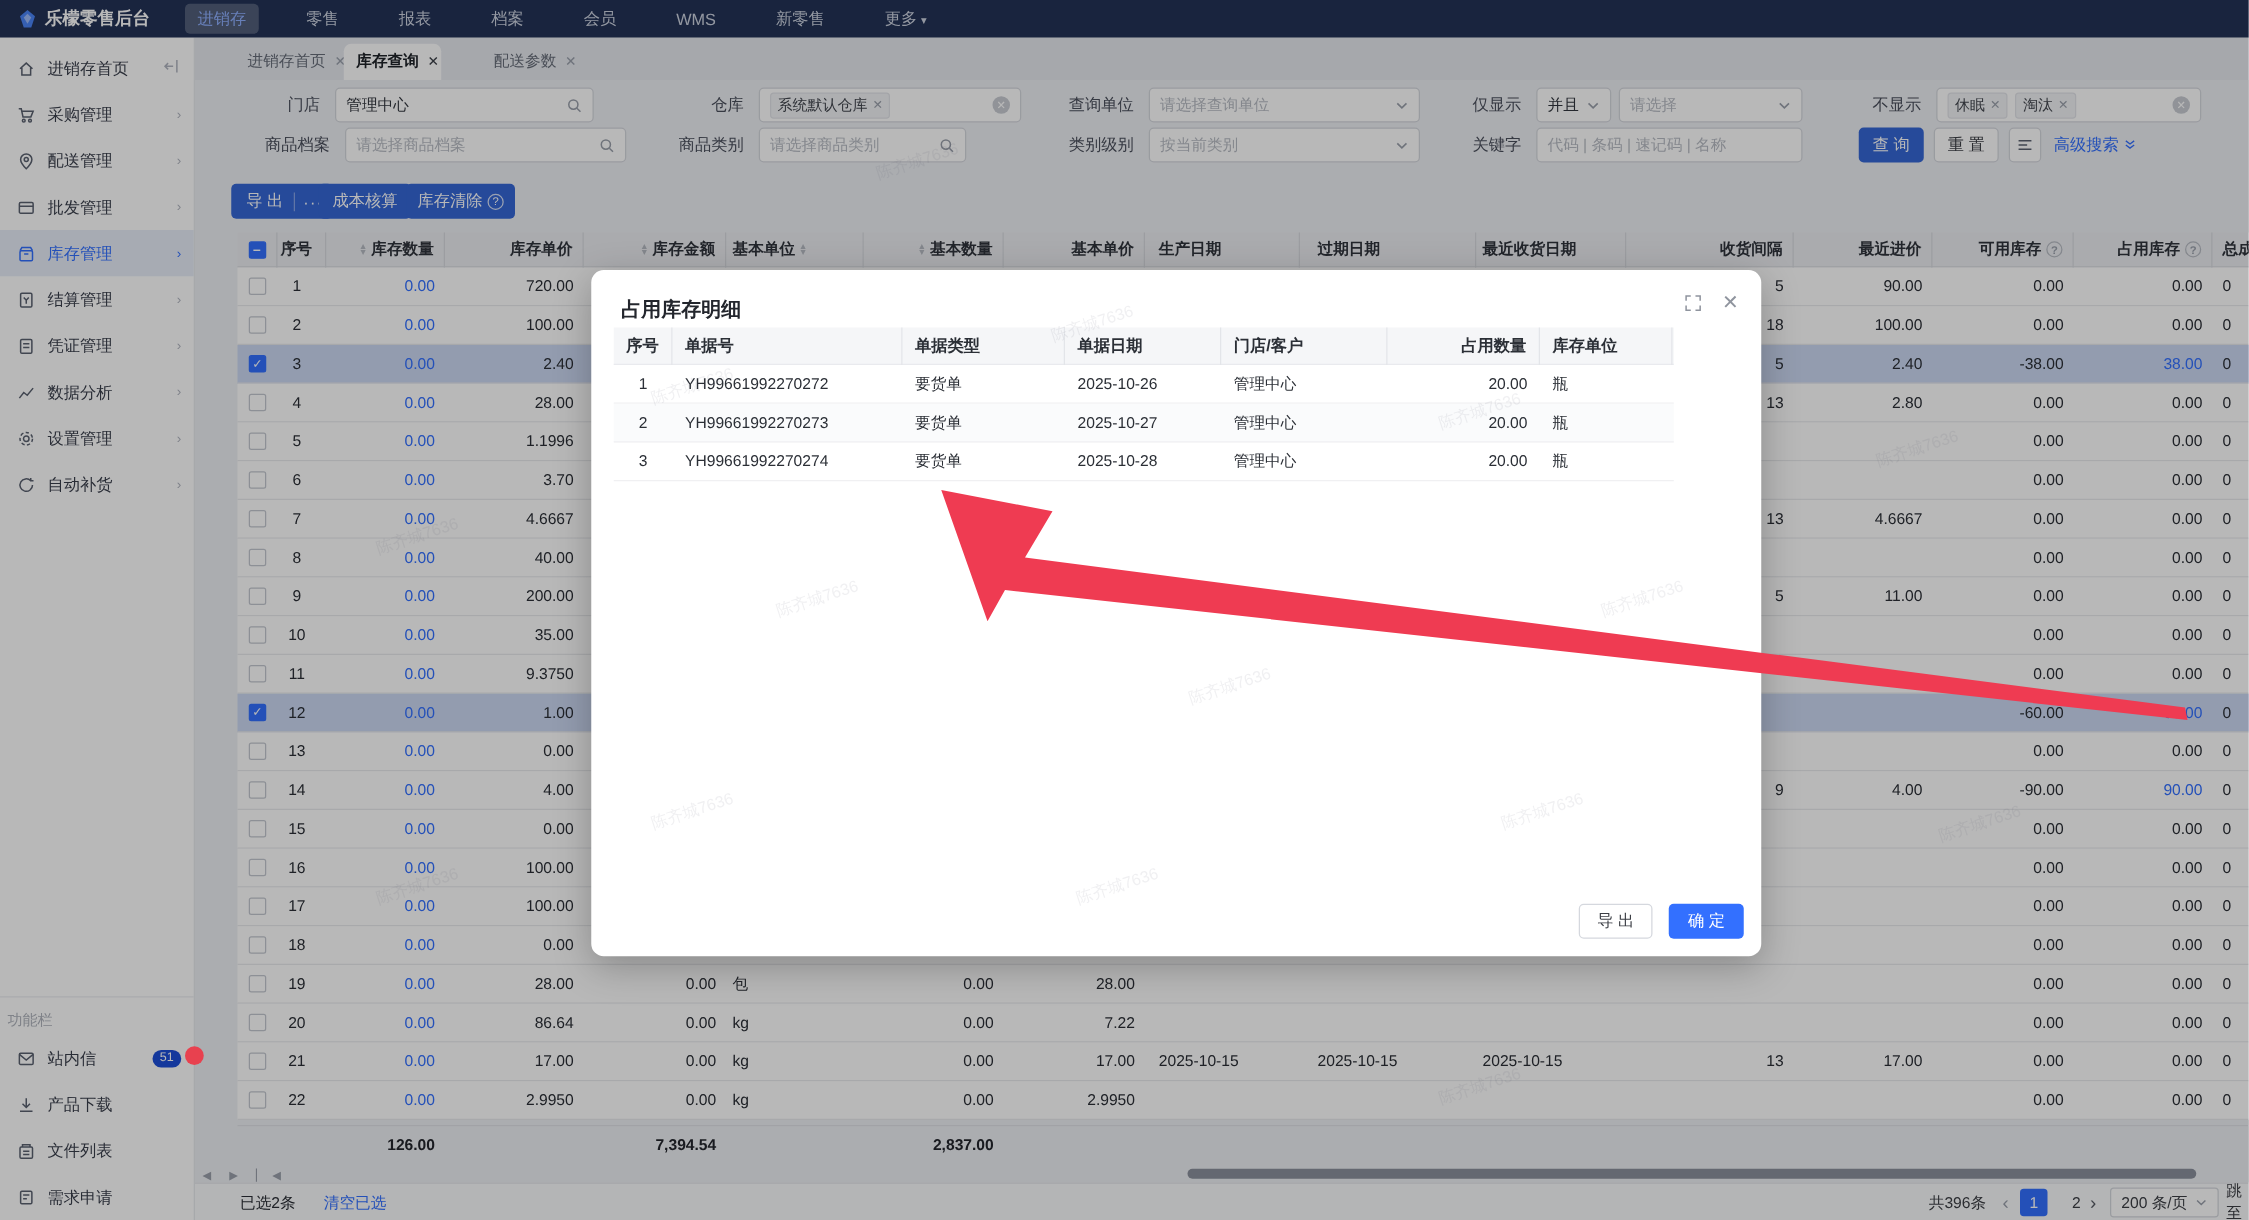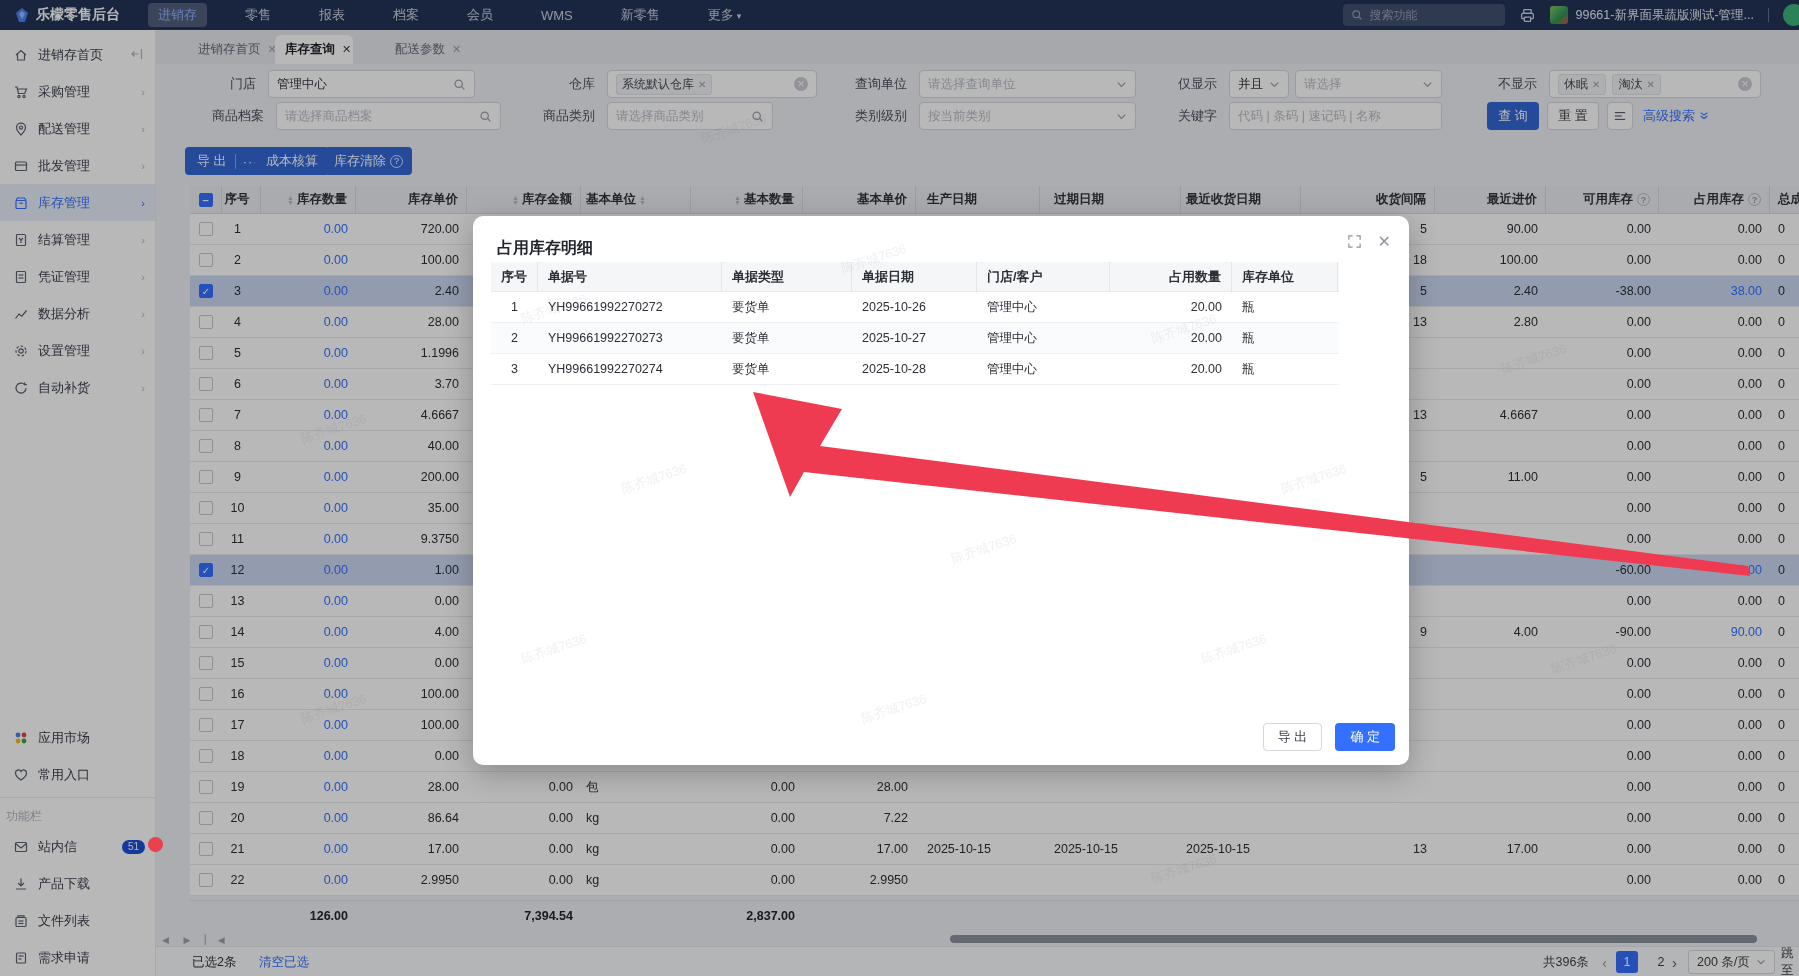--- a/index.html
+++ b/index.html
@@ -123,42 +123,20 @@
   <div class="navitems" id="navitems">
       <span class="navitem active">进销存</span>
       <span class="navitem">零售</span>
       <span class="navitem">报表</span>
       <span class="navitem">档案</span>
       <span class="navitem">会员</span>
       <span class="navitem">WMS</span>
       <span class="navitem">新零售</span>
       <span class="navitem">更多<span class="nav-caret">▾</span></span>
     </div>
-  <div class="topnav-right">
-    <div class="globalsearch">
-      <svg width="12" height="12" viewBox="0 0 16 16">
-          <circle cx="7" cy="7" r="4.5" fill="none" stroke="#98a1b5" stroke-width="1.5"></circle>
-          <line x1="10.5" y1="10.5" x2="14" y2="14" stroke="#98a1b5" stroke-width="1.5"></line>
-        </svg>
-      <span>搜索功能</span>
-    </div>
-    <span style="display:flex">
-      <svg width="17" height="17" viewBox="0 0 16 16" fill="none" stroke="#cfd6e4" stroke-width="1.2">
-          <rect x="4.5" y="2.5" width="7" height="3.5" rx="0.5"></rect>
-          <rect x="2.5" y="6" width="11" height="5" rx="1"></rect>
-          <rect x="5" y="9.5" width="6" height="4" rx="0.5" fill="#233357"></rect>
-        </svg>
-    </span>
-    <div class="account">
-      <span class="avatar"></span>
-      <span class="account-name">99661-新界面果蔬版测试-管理...</span>
-    </div>
-    <span class="vdiv"></span>
-    <span class="edge-avatar"></span>
-  </div>
 </div>
 
 <div class="sidebar">
   <div class="menu" id="sidemenu">
       <div class="sitem">
         <span class="sicon">
           <svg width="16" height="16" viewBox="0 0 16 16" fill="none" stroke="currentColor" stroke-width="1.2">
             <path d="M3 8 L8 3.5 L13 8 M4.5 7.2 V13 H11.5 V7.2"></path>
           </svg>
         </span>
@@ -253,41 +231,20 @@
         <span class="sicon">
           <svg width="16" height="16" viewBox="0 0 16 16" fill="none" stroke="currentColor" stroke-width="1.2">
             <path d="M13 8 a5 5 0 1 1 -1.4 -3.4 M11.6 2.4 v2.2 h2.2"></path>
           </svg>
         </span>
         <span class="slabel">自动补货</span>
         <span class="chev">›</span>
       </div>
     </div>
   <div class="sb-bottom" id="sidebottom">
-    <div id="side-secondary">
-        <div class="sitem">
-          <span class="sicon">
-            <svg width="16" height="16" viewBox="0 0 16 16">
-              <circle cx="5" cy="5" r="2.4" fill="#4285F4"></circle>
-              <circle cx="11" cy="5" r="2.4" fill="#EA4335"></circle>
-              <circle cx="5" cy="11" r="2.4" fill="#FBBC05"></circle>
-              <circle cx="11" cy="11" r="2.4" fill="#34A853"></circle>
-            </svg>
-          </span>
-          <span class="slabel">应用市场</span>
-        </div>
-        <div class="sitem">
-          <span class="sicon">
-            <svg width="16" height="16" viewBox="0 0 16 16" fill="none" stroke="currentColor" stroke-width="1.2">
-              <path d="M8 13 C8 13 2.5 9.5 2.5 6 A2.9 2.9 0 0 1 8 4.6 A2.9 2.9 0 0 1 13.5 6 C13.5 9.5 8 13 8 13 Z"></path>
-            </svg>
-          </span>
-          <span class="slabel">常用入口</span>
-        </div>
-      </div>
     <div class="sb-divider"></div>
     <div class="sb-label">功能栏</div>
     <div id="side-tools">
         <div class="sitem">
           <span class="sicon">
             <svg width="16" height="16" viewBox="0 0 16 16" fill="none" stroke="currentColor" stroke-width="1.2">
               <rect x="2.5" y="3.5" width="11" height="9" rx="1"></rect>
               <path d="M2.5 4.5 L8 9 L13.5 4.5"></path>
             </svg>
           </span>

